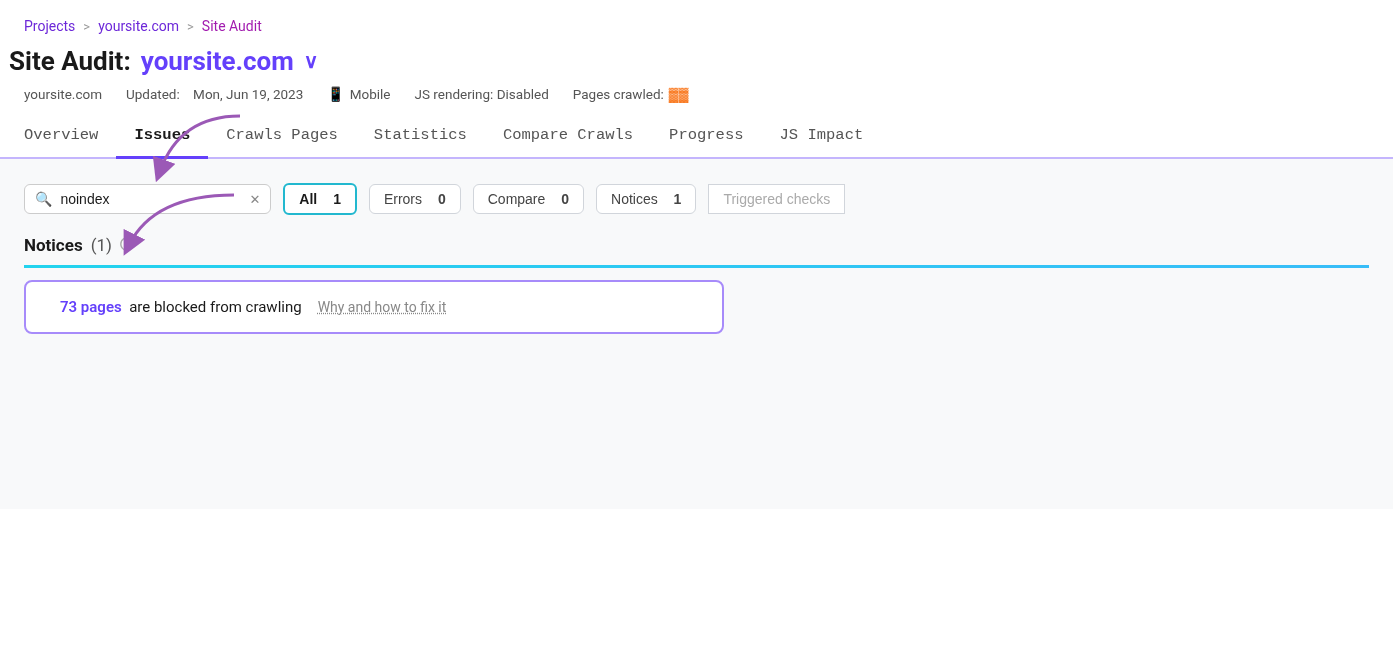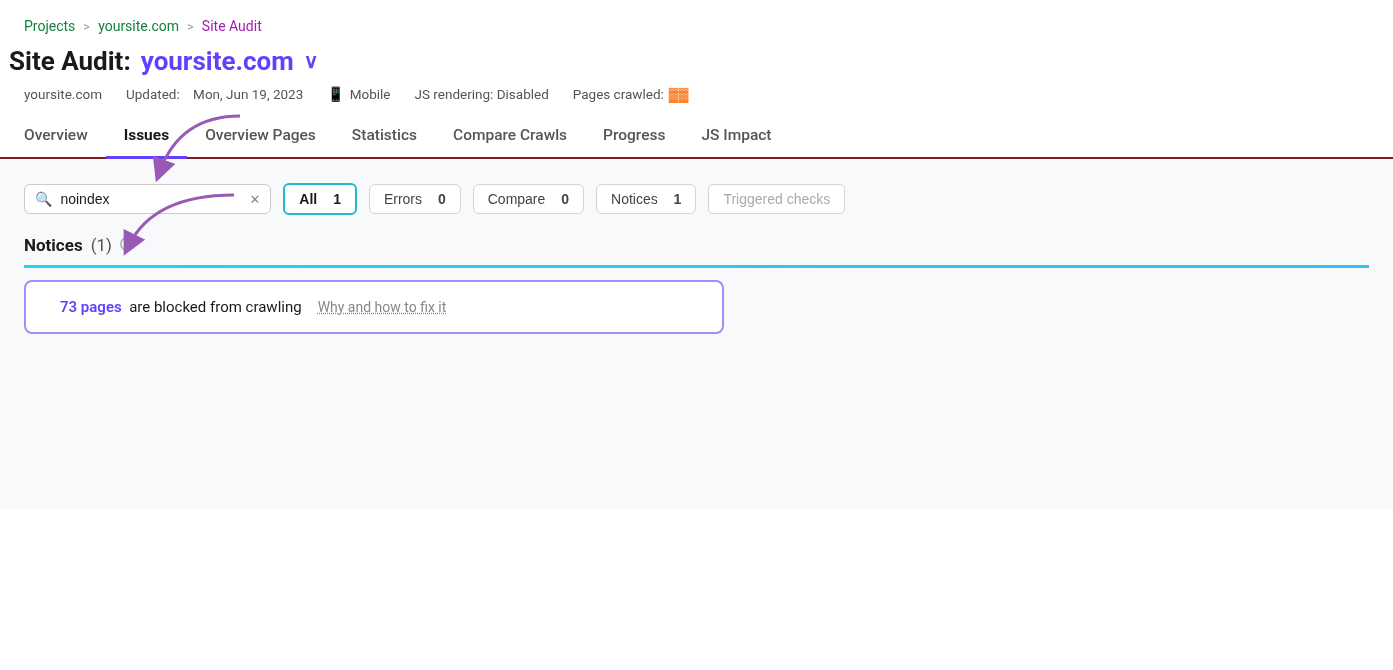--- a/index.html
+++ b/index.html
@@ -19,21 +19,21 @@
       gap: 8px;
       padding: 18px 24px 8px 24px;
       font-size: 14px;
       color: #555;
     }
     .breadcrumb-sep {
       color: #999;
       font-size: 13px;
     }
     .breadcrumb-link {
-      color: #15803d;
+      color: #6d28d9;
       cursor: pointer;
     }
     .breadcrumb-current {
       color: #a21caf;
     }
 
     
     .page-title {
       display: flex;
       align-items: center;
@@ -72,24 +72,25 @@
     }
     .pages-crawled-value {
       color: #f97316;
       font-weight: 600;
     }
 
     
     .nav-tabs {
       display: flex;
       align-items: flex-end;
-      border-bottom: 2px solid #7f1d1d;
+      border-bottom: 2px solid #c4b5fd;
       padding: 0 24px;
       gap: 0;
       position: relative;
+      font-family: Liberation Mono, monospace;
     }
     .nav-tab {
       padding: 10px 18px 12px 18px;
       font-size: 15.5px;
       font-weight: 500;
       color: #555;
       cursor: pointer;
       border-bottom: 3px solid transparent;
       margin-bottom: -2px;
       white-space: nowrap;
@@ -178,21 +179,21 @@
       border: 2px solid #22b8cf;
       color: #1a1a1a;
       font-weight: 600;
     }
     .filter-count {
       font-weight: 700;
     }
 
     .filter-btn-gray {
       border: 1px solid #d1d5db;
-      border-radius: 5px;
+      border-radius: 0;
       padding: 6px 14px;
       font-size: 14px;
       color: #aaa;
       background: #fff;
       cursor: pointer;
       white-space: nowrap;
     }
 
     
     .notices-heading {
@@ -312,21 +313,21 @@
       <marker id="arrowhead1" markerWidth="8" markerHeight="8" refX="4" refY="4" orient="auto">
         <polygon points="0 0, 8 4, 0 8" class="purple-arrowhead"></polygon>
       </marker>
     </defs>
     <path d="M 130 10 Q 70 10 50 65" class="purple-arrow" marker-end="url(#arrowhead1)"></path>
   </svg>
 
   <div class="nav-tabs">
     <div class="nav-tab">Overview</div>
     <div class="nav-tab active">Issues</div>
-    <div class="nav-tab">Overview Pages</div>
+    <div class="nav-tab">Crawls Pages</div>
     <div class="nav-tab">Statistics</div>
     <div class="nav-tab">Compare Crawls</div>
     <div class="nav-tab">Progress</div>
     <div class="nav-tab">JS Impact</div>
   </div>
 </div>
 
 <div class="content">
 
   <div class="filter-bar">

